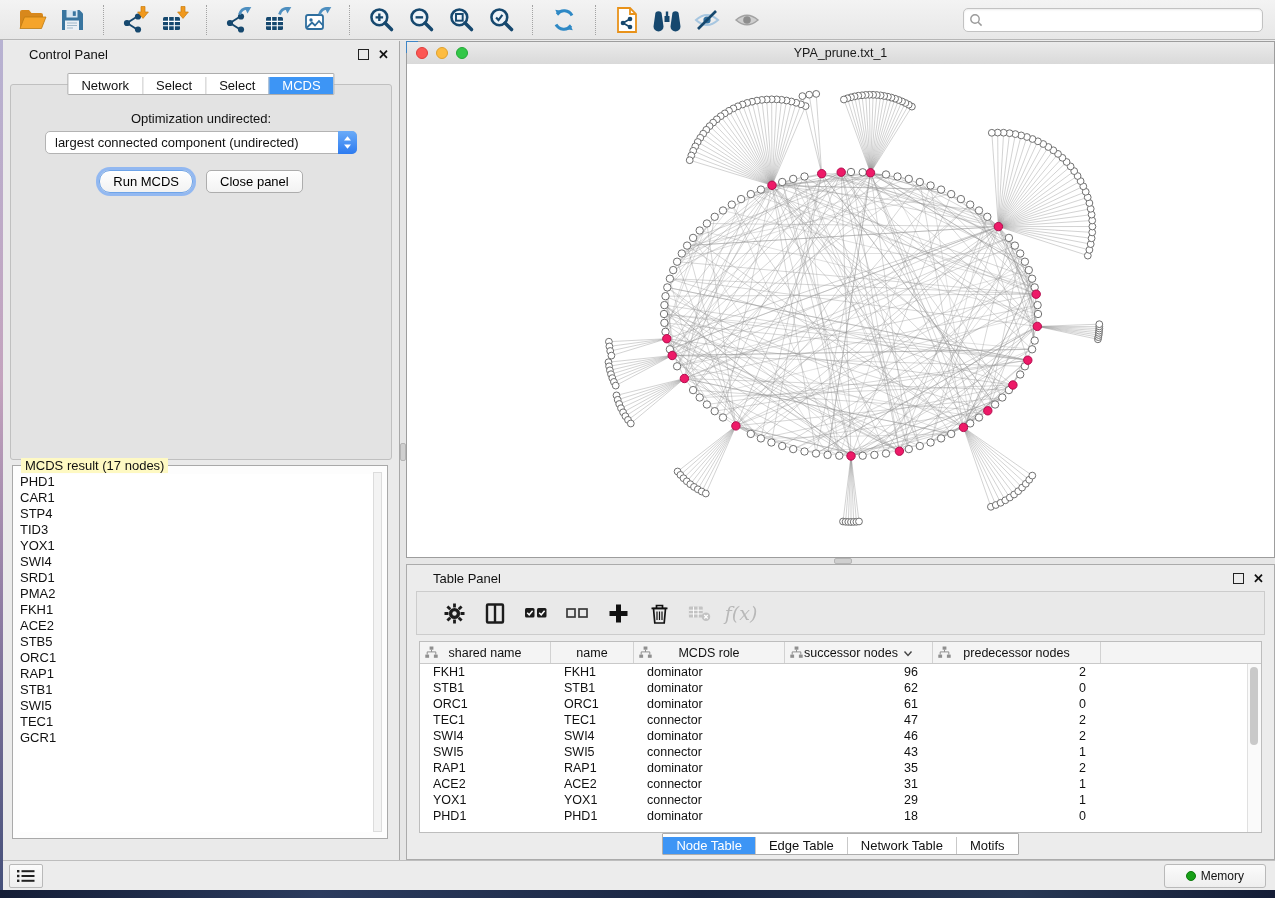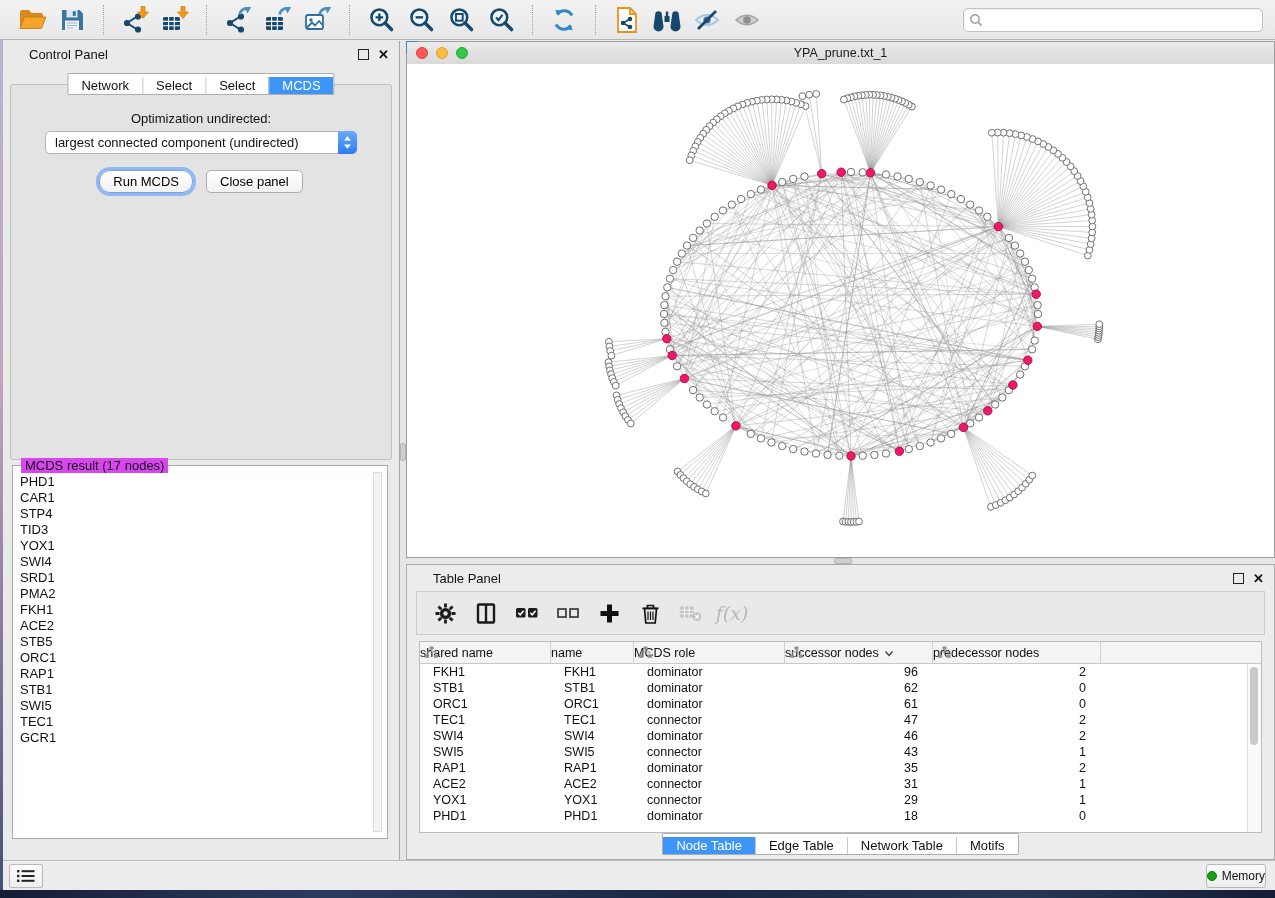--- a/index.html
+++ b/index.html
@@ -41,21 +41,21 @@
   .cp-select{position:absolute;top:46px;left:50%;transform:translateX(-50%);width:312px;height:23px;
        background:#fff;border:1px solid #b3b3b3;border-radius:5px;display:flex;align-items:center;box-sizing:border-box;}
   .cp-select .sel-text{flex:1;font-size:13px;padding-left:9px;white-space:nowrap;overflow:hidden;}
   .cp-select .stepper{width:19px;height:23px;margin:-1px -1px -1px 0;border-radius:0 5px 5px 0;
        background:linear-gradient(#6aabf8,#2d7bf0);display:flex;align-items:center;justify-content:center;}
   .cp-buttons{position:absolute;top:85px;width:100%;display:flex;justify-content:center;gap:13px;}
   .mac-btn{background:linear-gradient(#ffffff,#f2f2f2);border:1px solid #adadad;border-radius:5px;
        font-size:13px;padding:3px 13px;font-family:"Liberation Sans",sans-serif;}
   .mac-btn.focus{box-shadow:0 0 0 3px rgba(80,150,253,.55);border-color:#6ea4e8;border-radius:11px;}
   .result-box{position:absolute;top:424px;left:9px;right:11px;height:372px;border:1px solid #a9a9a9;background:#fdfdfd;}
-  .result-title{position:absolute;top:-8px;left:8px;background:#d946ef;padding:0 4px;font-size:13px;}
+  .result-title{position:absolute;top:-8px;left:8px;background:#fef9c3;padding:0 4px;font-size:13px;}
   .result-list{position:absolute;inset:8px 14px 6px 7px;background:#fff;overflow:hidden;font-size:13px;line-height:16px;}
   .result-scroll{position:absolute;top:6px;bottom:6px;right:5px;width:7px;background:#f3f3f3;border:1px solid #dcdcdc;}
 
   
   .v-split{position:absolute;left:400px;top:41px;width:6px;bottom:38px;background:#e6e6e6;}
   .v-split .grip{position:absolute;top:402px;left:0;width:6px;height:18px;background:#cfcfcf;border:1px solid #b5b5b5;border-radius:2px;box-sizing:border-box;}
   .h-split{position:absolute;left:406px;right:0;top:558px;height:6px;background:#e6e6e6;}
   .h-split .grip{position:absolute;left:428px;top:0;width:18px;height:6px;background:#cfcfcf;border:1px solid #b5b5b5;border-radius:2px;box-sizing:border-box;}
 
   
@@ -66,43 +66,43 @@
   .lights{display:flex;gap:8px;}
   .light{width:12px;height:12px;border-radius:50%;}
   .net-title{position:absolute;left:0;right:0;text-align:center;font-size:12.5px;color:#1a1a1a;}
   .net-canvas{position:absolute;top:22px;left:0;right:0;bottom:0;background:#fff;}
   .net-corner{position:absolute;left:-1px;top:-1px;width:10px;height:10px;border-left:2px solid #3d85c6;border-top:2px solid #3d85c6;}
 
   
   .table-panel{position:absolute;left:406px;right:0;top:564px;bottom:38px;background:#ececec;
        border:1px solid #ababab;box-sizing:border-box;}
   .tp-toolbar{position:absolute;top:26px;left:9px;right:9px;height:44px;background:#e9e9e9;
-       border:1px solid #cccccc;display:flex;align-items:center;gap:17px;padding-left:16px;box-sizing:border-box;}
+       border:1px solid #cccccc;display:flex;align-items:center;gap:17px;padding-left:25px;box-sizing:border-box;}
   .tp-icon{display:flex;align-items:center;justify-content:center;width:24px;height:24px;}
   .fx{font-family:"DejaVu Serif",serif;font-style:italic;font-size:19px;color:#b8b8b8;}
   .tbl-wrap{position:absolute;top:76px;left:12px;right:12px;height:192px;background:#fff;border:1px solid #bdbdbd;box-sizing:border-box;overflow:hidden;}
   .tbl-head{display:flex;height:21px;background:#f4f4f4;border-bottom:1px solid #c9c9c9;font-size:12.5px;}
-  .tbl-head .col{position:relative;display:flex;align-items:center;justify-content:flex-start;border-right:1px solid #d2d2d2;box-sizing:border-box;gap:5px;}
+  .tbl-head .col{position:relative;display:flex;align-items:center;justify-content:center;border-right:1px solid #d2d2d2;box-sizing:border-box;gap:5px;}
   .tbl-head .tree{position:absolute;left:5px;top:4px;}
   .tbl-body{font-size:12.5px;}
   .tbl-row{display:flex;height:16px;line-height:16px;}
   .tbl-row .cell{box-sizing:border-box;overflow:hidden;white-space:nowrap;}
   .cell.l{text-align:left;padding-left:13px;}
   .cell.r{text-align:right;padding-right:15px;}
   .tbl-scroll{position:absolute;top:22px;right:0;bottom:0;width:13px;background:#fafafa;border-left:1px solid #e0e0e0;}
   .tbl-thumb{position:absolute;top:3px;left:2px;width:8px;height:78px;background:#c9c9c9;border-radius:5px;}
   .tp-tabs{position:absolute;top:268px;left:0;right:0;display:flex;justify-content:center;}
 
   
   .status-bar{position:absolute;left:0;right:0;bottom:8px;height:30px;background:#ececec;border-top:1px solid #bdbdbd;
        display:flex;align-items:center;padding:0 9px;box-sizing:border-box;}
   .sb-btn{width:32px;height:22px;border:1px solid #b9b9b9;background:linear-gradient(#fbfbfb,#eee);
        display:flex;align-items:center;justify-content:center;border-radius:2px;}
   .mem-btn{margin-left:auto;height:22px;border:1px solid #b9b9b9;background:linear-gradient(#fbfbfb,#eee);
-       border-radius:3px;display:flex;align-items:center;gap:5px;padding:0 0;font-size:12px;}
+       border-radius:3px;display:flex;align-items:center;gap:5px;padding:0 21px;font-size:12px;}
   .mem-dot{width:10px;height:10px;border-radius:50%;background:#18a018;border:1px solid #0d7a0d;box-sizing:border-box;}
 </style>
 </head>
 <body>
 
 <div class="wall-left"></div>
 <div class="wall-bottom"></div>
 
 <div class="toolbar">
   <div id="toolbar-items" style="display:flex;align-items:center;">

